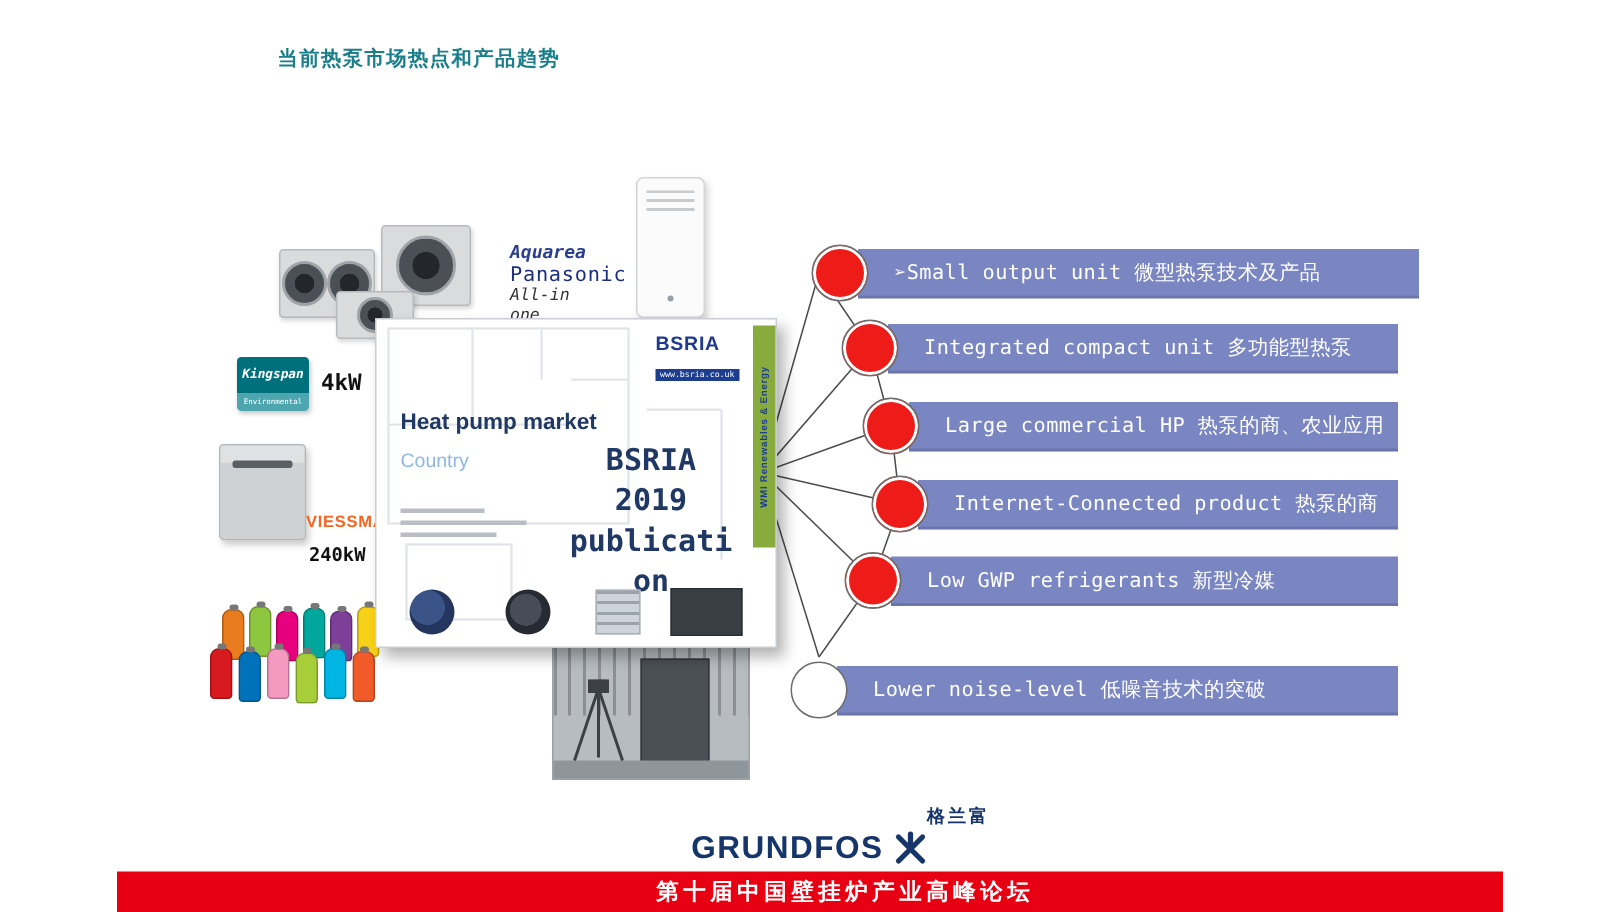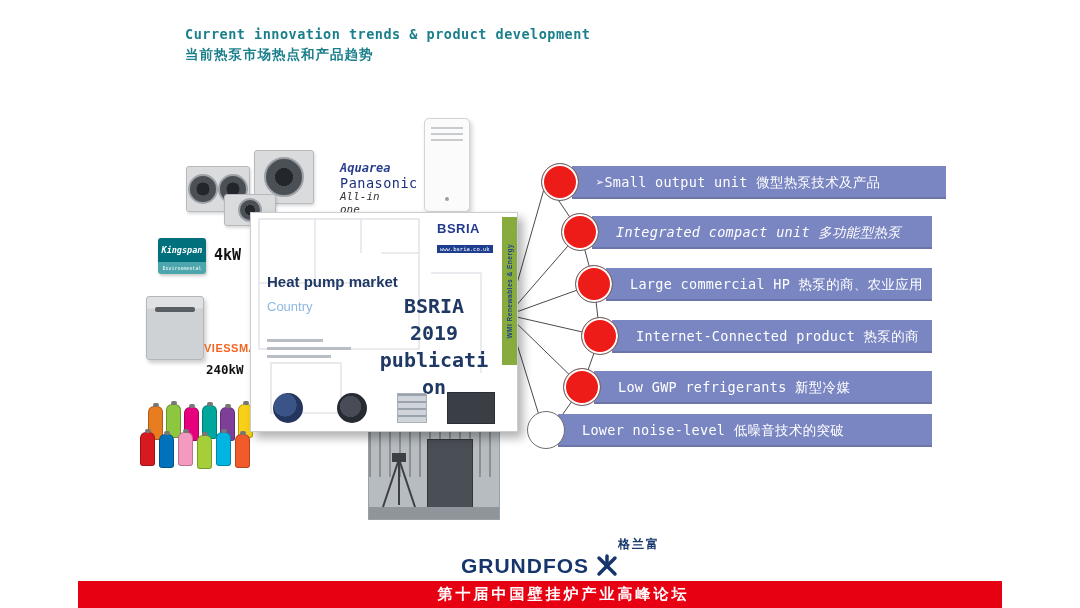--- a/index.html
+++ b/index.html
@@ -101,41 +101,40 @@
 
   
   .trend{position:absolute;height:33px;background:var(--bar-fill);z-index:3;
       box-shadow:inset 0 -2px 0 rgba(0,0,0,.12);}
   .trend-label{display:block;line-height:33px;padding-left:24px;color:#fff;font-size:13.5px;
       letter-spacing:.3px;white-space:nowrap;}
   .bullet{position:absolute;left:-31px;top:-3px;width:38px;height:38px;border-radius:50%;
       border:1px solid #6d6d6d;background:var(--bullet-red);box-shadow:0 0 0 2px #fff inset;}
   .bullet.white{background:#fff;}
   .t1{top:166px;left:572px;width:374px;}
-  .t2{top:216px;left:592px;width:340px;font-style:italic;}
+  .t2{top:216px;left:592px;width:340px;}
   .t3{top:268px;left:606px;width:326px;}
   .t4{top:320px;left:612px;width:320px;}
   .t5{top:371px;left:594px;width:338px;}
-  .t6{top:414px;left:558px;width:374px;}
+  .t6{top:444px;left:558px;width:374px;}
 
   
   .grundfos{position:absolute;left:420px;top:536px;width:240px;text-align:right;color:var(--grundfos-navy);}
   .gf-zh{font-size:12px;font-weight:bold;letter-spacing:2px;}
   .gf-row{display:flex;align-items:center;justify-content:center;gap:6px;margin-top:1px;}
   .gf-en{font-size:21px;font-weight:bold;letter-spacing:1px;font-family:"Liberation Sans",sans-serif;}
   .banner{position:absolute;left:78px;right:78px;bottom:0;height:27px;background:var(--banner-red);
       color:#fff;font-size:15px;font-weight:bold;letter-spacing:3px;line-height:27px;text-align:center;padding-left:47px;}
 </style>
 </head>
 <body>
 
 <div class="slide">
 
   <div class="title">
-    <div class="title-en">Current innovation trends &amp; product development</div>
     <div class="title-zh">当前热泵市场热点和产品趋势</div>
   </div>
 
   <div class="ou ou2">
       <span class="fan"></span>
     </div>
   <div class="ou ou1">
       <span class="fan"></span>
       <span class="fan"></span>
     </div>

